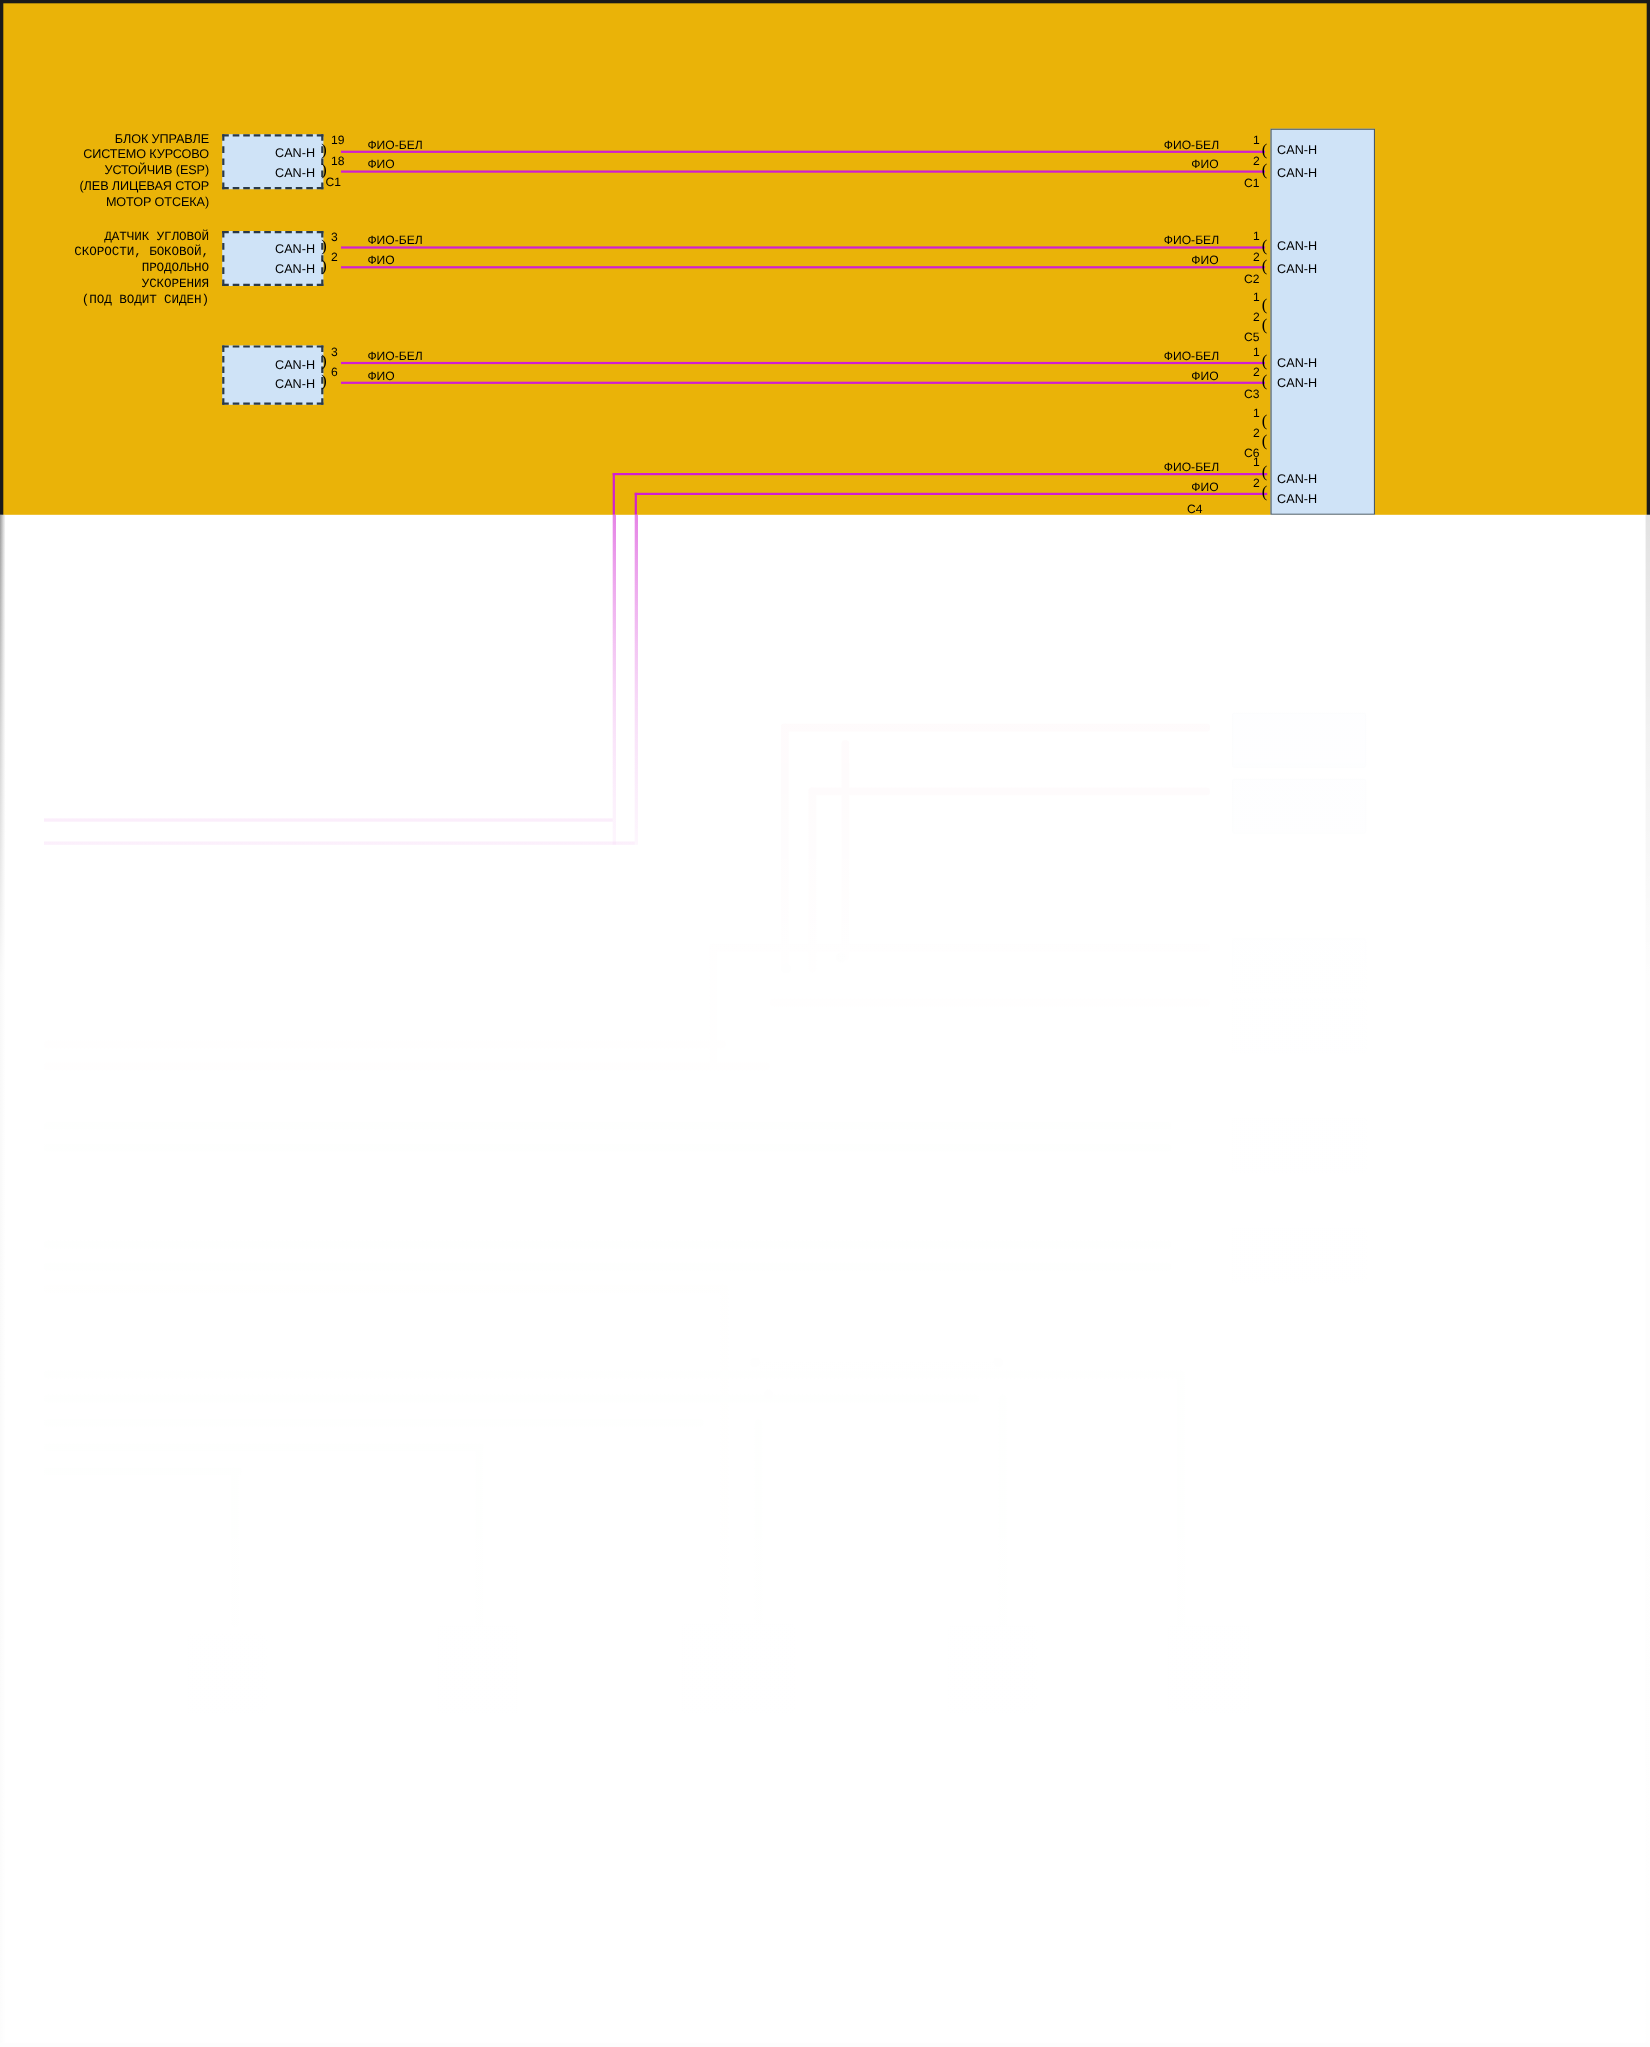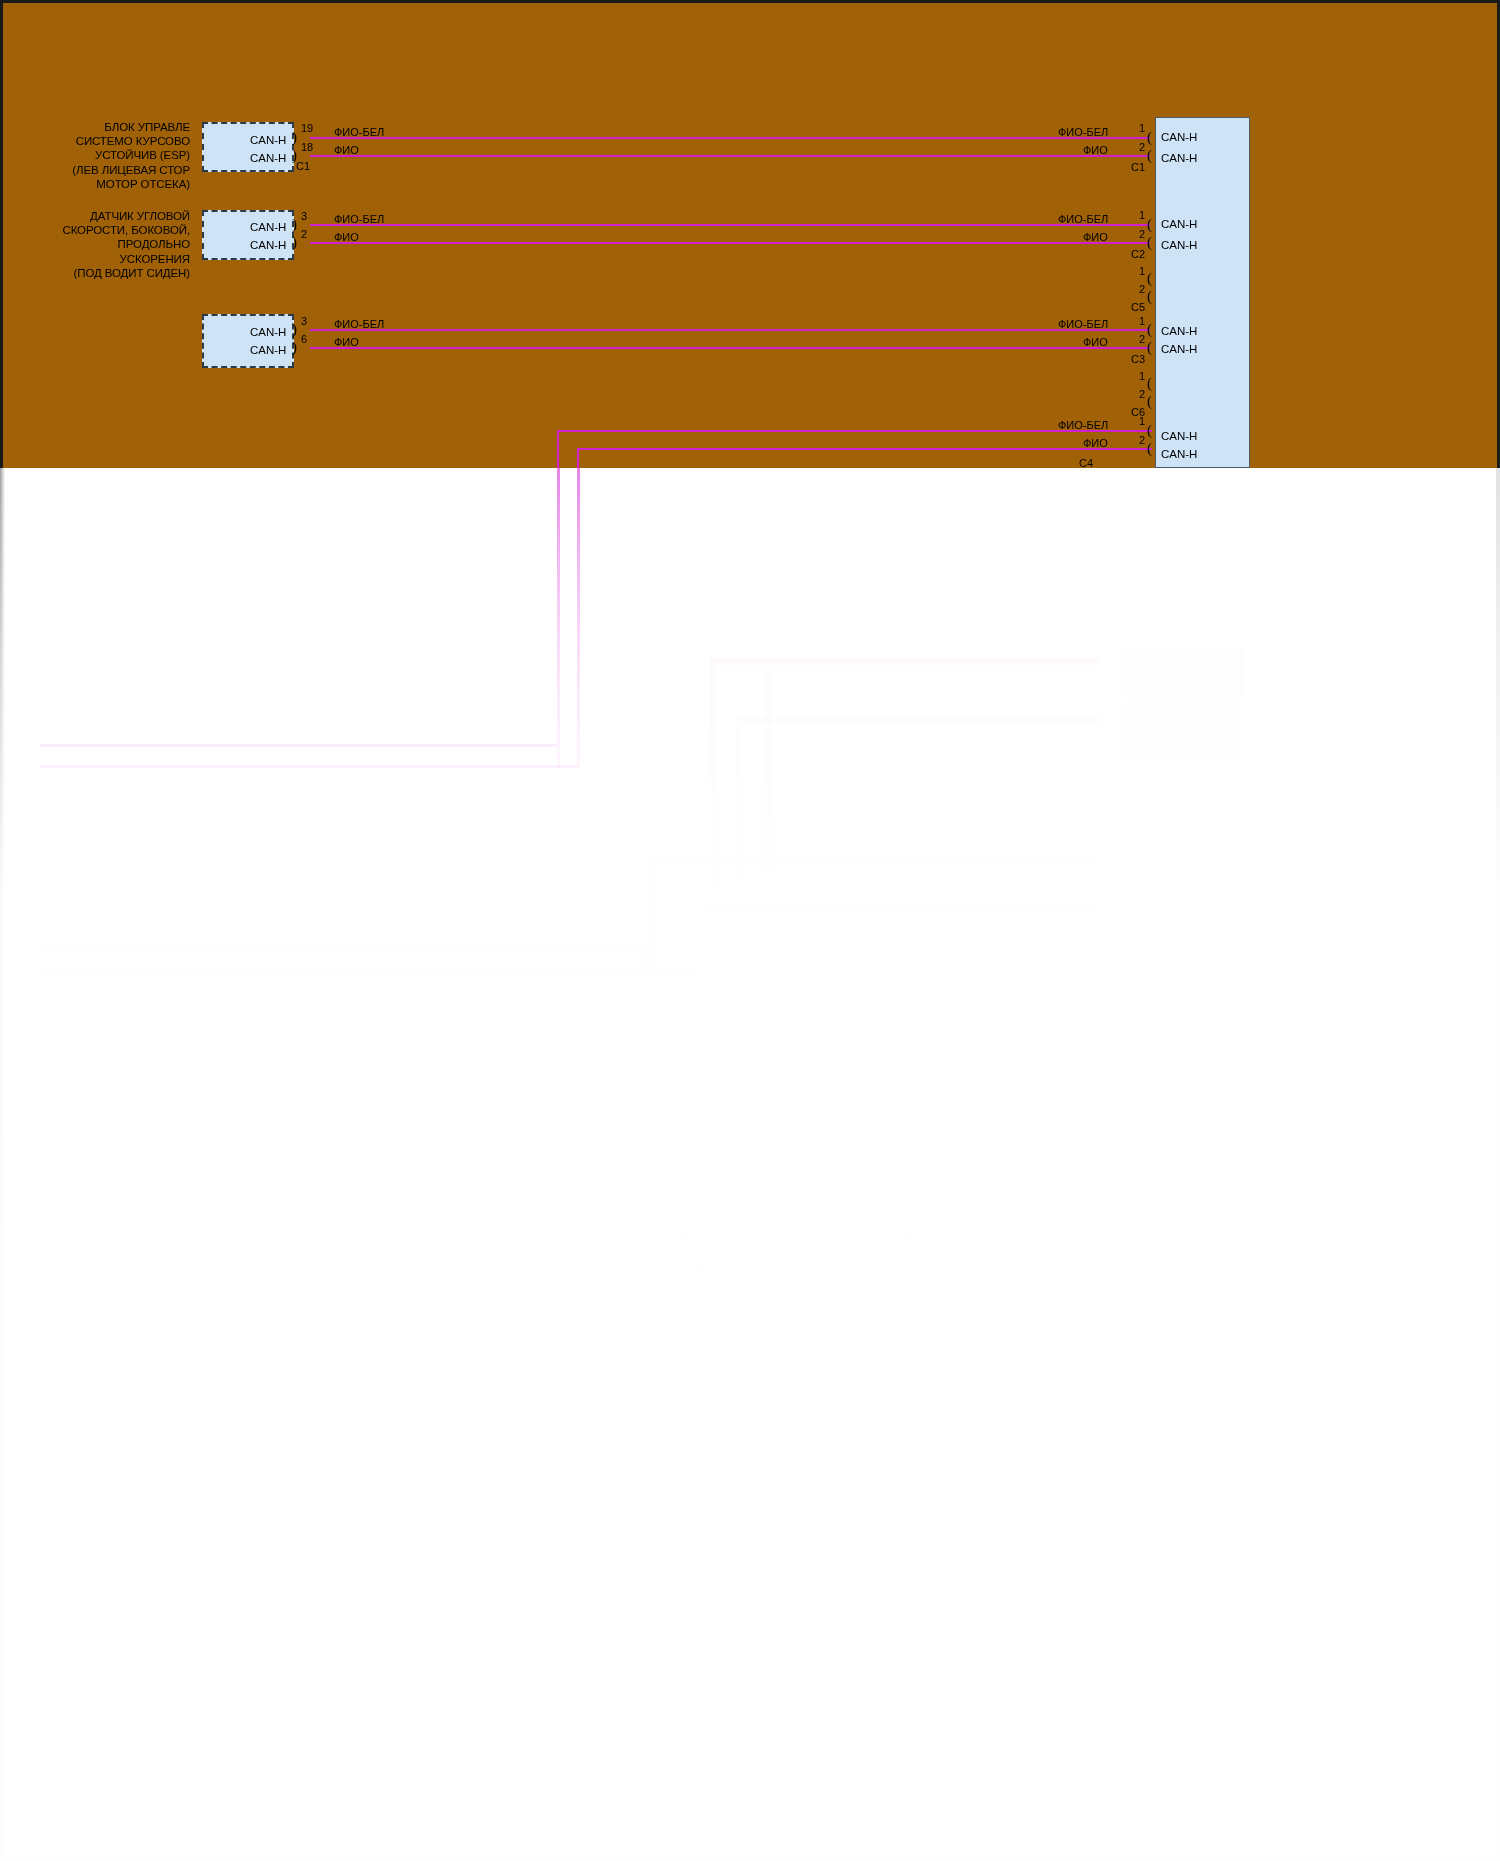--- a/index.html
+++ b/index.html
@@ -1,20 +1,20 @@
 <!DOCTYPE html>
 <html><head>
 <meta charset="utf-8">
 <style>
   html,body{margin:0;padding:0;background:#ffffff;}
   body{font-family:"Liberation Sans",sans-serif;}
   #page{position:relative;width:1500px;height:1861px;background:#ffffff;overflow:hidden;}
 
   
-  #top-sheet{position:absolute;left:0;top:0;width:1500px;height:560px;background:#a16207;overflow:hidden;}
+  #top-sheet{position:absolute;left:0;top:0;width:1500px;height:560px;background:#eab308;overflow:hidden;}
   #top-sheet .edge-l{position:absolute;left:0;top:0;width:3px;height:560px;background:#1a1a1a;}
   #top-sheet .edge-t{position:absolute;left:0;top:0;width:1500px;height:3px;background:#1a1a1a;}
   #top-sheet .edge-r{position:absolute;right:0;top:0;width:3px;height:560px;background:#1a1a1a;}
 
   
   .mod{position:absolute;background:#cfe3f7;border:2px dashed #2b3a48;box-sizing:border-box;}
   .mod-lbl{position:absolute;text-align:right;font-size:11.5px;line-height:14.2px;color:#000;letter-spacing:-0.1px;white-space:pre-line;}
   .pin-name{position:absolute;font-size:11.5px;color:#000;white-space:nowrap;}
   .pin-num{position:absolute;font-size:11px;color:#000;white-space:nowrap;}
   .conn-id{position:absolute;font-size:11px;color:#000;white-space:nowrap;}
@@ -77,21 +77,21 @@
     <div class="pin-num" style="left:301px;top:122px;">19</div>
     <div class="pin-num" style="left:301px;top:141px;">18</div>
     <div class="conn-id" style="left:296px;top:160px;">C1</div>
     <div class="wire-lbl" style="left:334px;top:126px;">ФИО-БЕЛ</div>
     <div class="wire-lbl" style="left:334px;top:144px;">ФИО</div>
     <div class="wire h" style="left:310px;top:137px;width:840px;"></div>
     <div class="wire h" style="left:310px;top:155px;width:840px;"></div>
     <div class="wire-lbl" style="left:1058px;top:126px;">ФИО-БЕЛ</div>
     <div class="wire-lbl" style="left:1083px;top:144px;">ФИО</div>
 
-    <div class="mod-lbl" style="left:28px;top:209px;width:162px;">ДАТЧИК УГЛОВОЙ
+    <div class="mod-lbl" style="left:28px;top:209px;width:162px;font-family:Liberation Mono, monospace;">ДАТЧИК УГЛОВОЙ
 СКОРОСТИ, БОКОВОЙ,
 ПРОДОЛЬНО
 УСКОРЕНИЯ
 (ПОД ВОДИТ СИДЕН)</div>
     <div class="mod" style="left:202px;top:210px;width:92px;height:50px;"></div>
     <div class="pin-name" style="left:250px;top:221px;">CAN-H</div>
     <div class="pin-name" style="left:250px;top:239px;">CAN-H</div>
     <div class="brk" style="left:292px;top:217px;">)</div>
     <div class="brk" style="left:292px;top:235px;">)</div>
     <div class="pin-num" style="left:301px;top:210px;">3</div>

